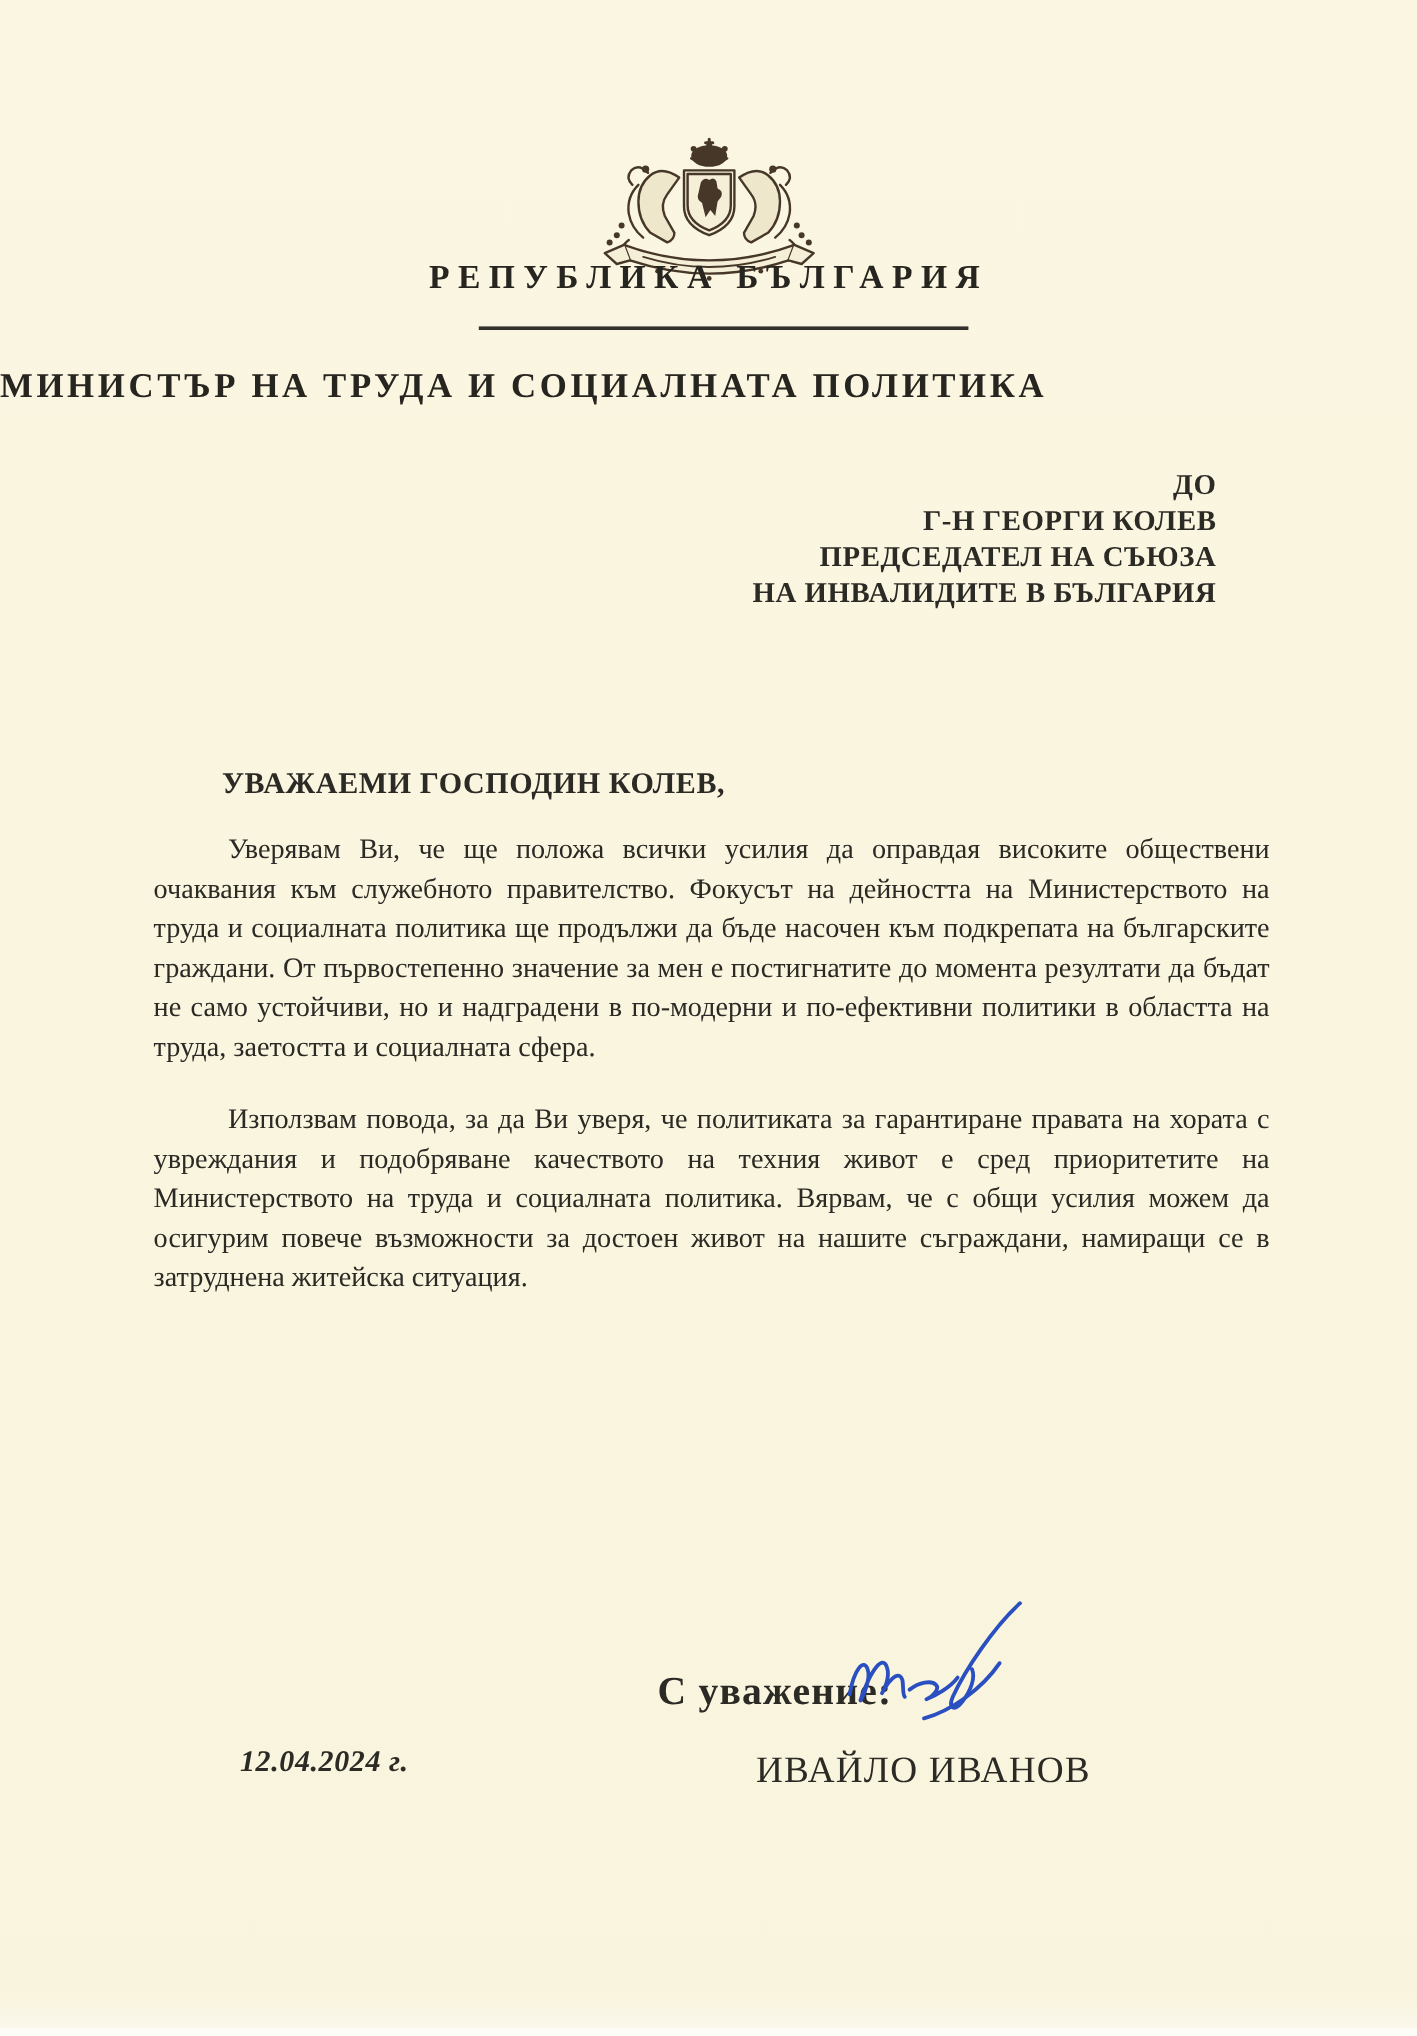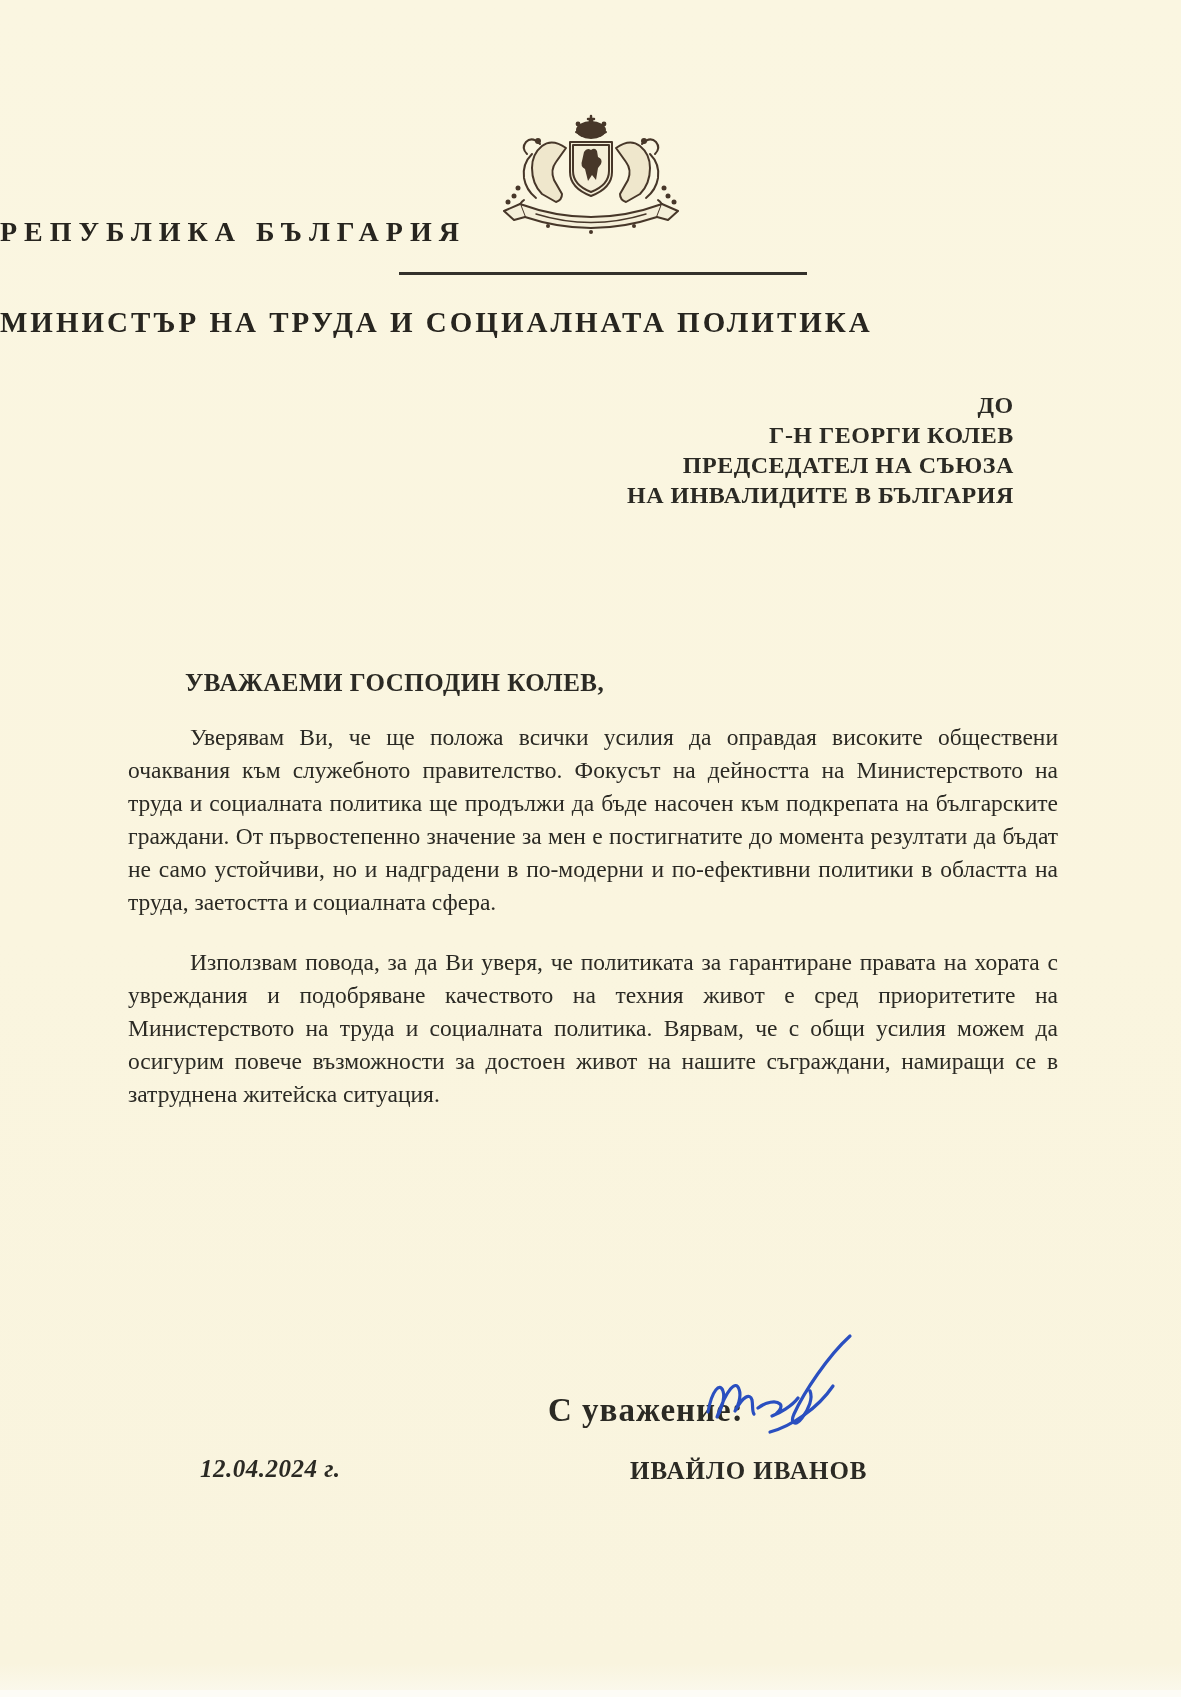--- a/index.html
+++ b/index.html
@@ -20,21 +20,21 @@
     position:absolute;left:0;right:0;bottom:0;height:7px;
     background:#fdfcf6;
   }
   
   .emblem{
     position:absolute;top:108px;left:50%;transform:translateX(-50%);
     width:226px;height:136px;
   }
   .country-title{
     position:absolute;top:216px;left:0;width:100%;
-    text-align:left;
+    text-align:center;
     font-size:28px;font-weight:bold;
     letter-spacing:7px;
     color:#27251f;
   }
   .title-rule{
     position:absolute;top:272px;left:399px;width:408px;height:3px;
     background:#33312b;border:none;margin:0;
   }
   .office-title{
     position:absolute;top:306px;left:0;width:100%;
@@ -45,21 +45,21 @@
   
   .recipient{
     position:absolute;top:390px;left:627px;
     font-size:24px;font-weight:bold;line-height:30px;
     color:#2b2a24;
     letter-spacing:0.5px;
     text-align:right;
   }
   
   .body-block{
-    position:absolute;top:669px;left:128px;width:930px;
+    position:absolute;top:640px;left:128px;width:930px;
   }
   .salutation{
     font-size:25px;font-weight:bold;
     letter-spacing:0.5px;
     margin:0 0 24px 57px;
   }
   .para{
     font-size:23.5px;line-height:33px;
     text-align:justify;text-indent:62px;
     margin:0 0 27px 0;
@@ -74,21 +74,21 @@
     position:absolute;top:1328px;left:700px;
     width:180px;height:115px;
   }
   .date-line{
     position:absolute;top:1455px;left:200px;
     font-size:25px;font-weight:bold;font-style:italic;
     letter-spacing:0.5px;
   }
   .signer-name{
     position:absolute;top:1457px;left:630px;
-    font-size:25px;font-weight:bold;
+    font-size:31px;font-weight:normal;
     letter-spacing:1px;
   }
 </style>
 </head>
 <body>
 
 <div class="page">
 
   <div class="emblem">
     <svg viewBox="0 0 226 136" width="226" height="136" xmlns="http://www.w3.org/2000/svg">

